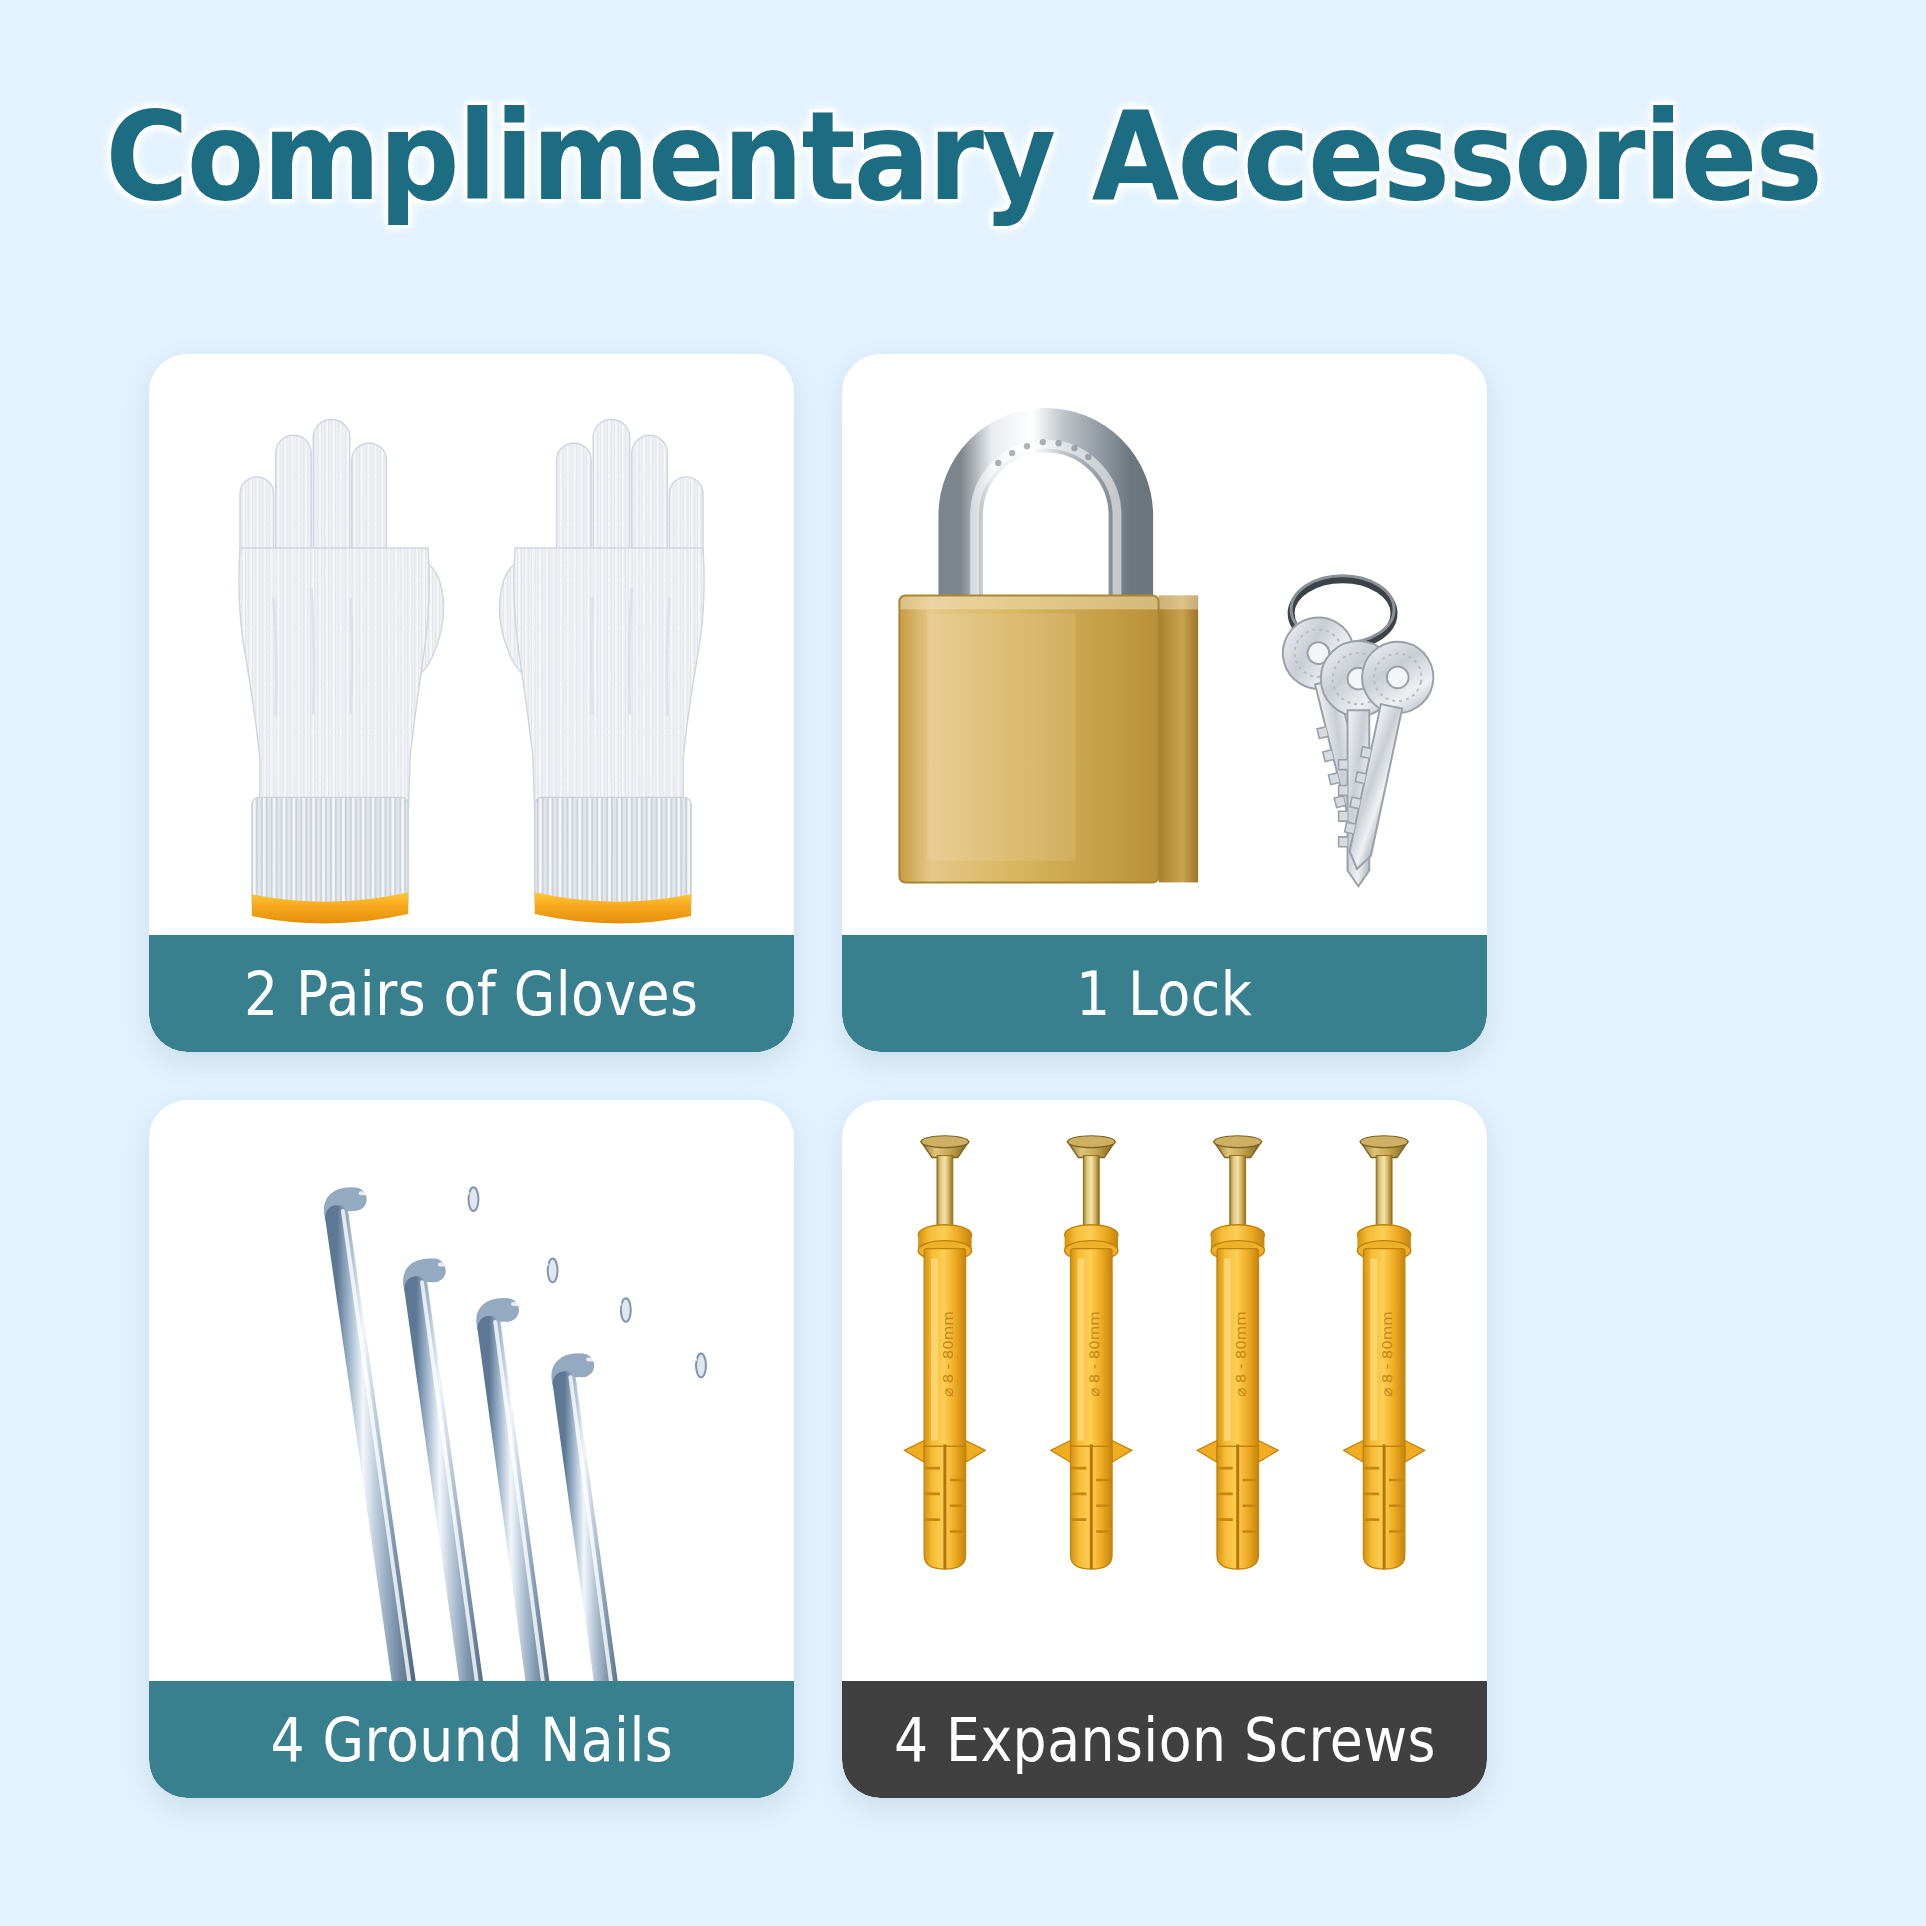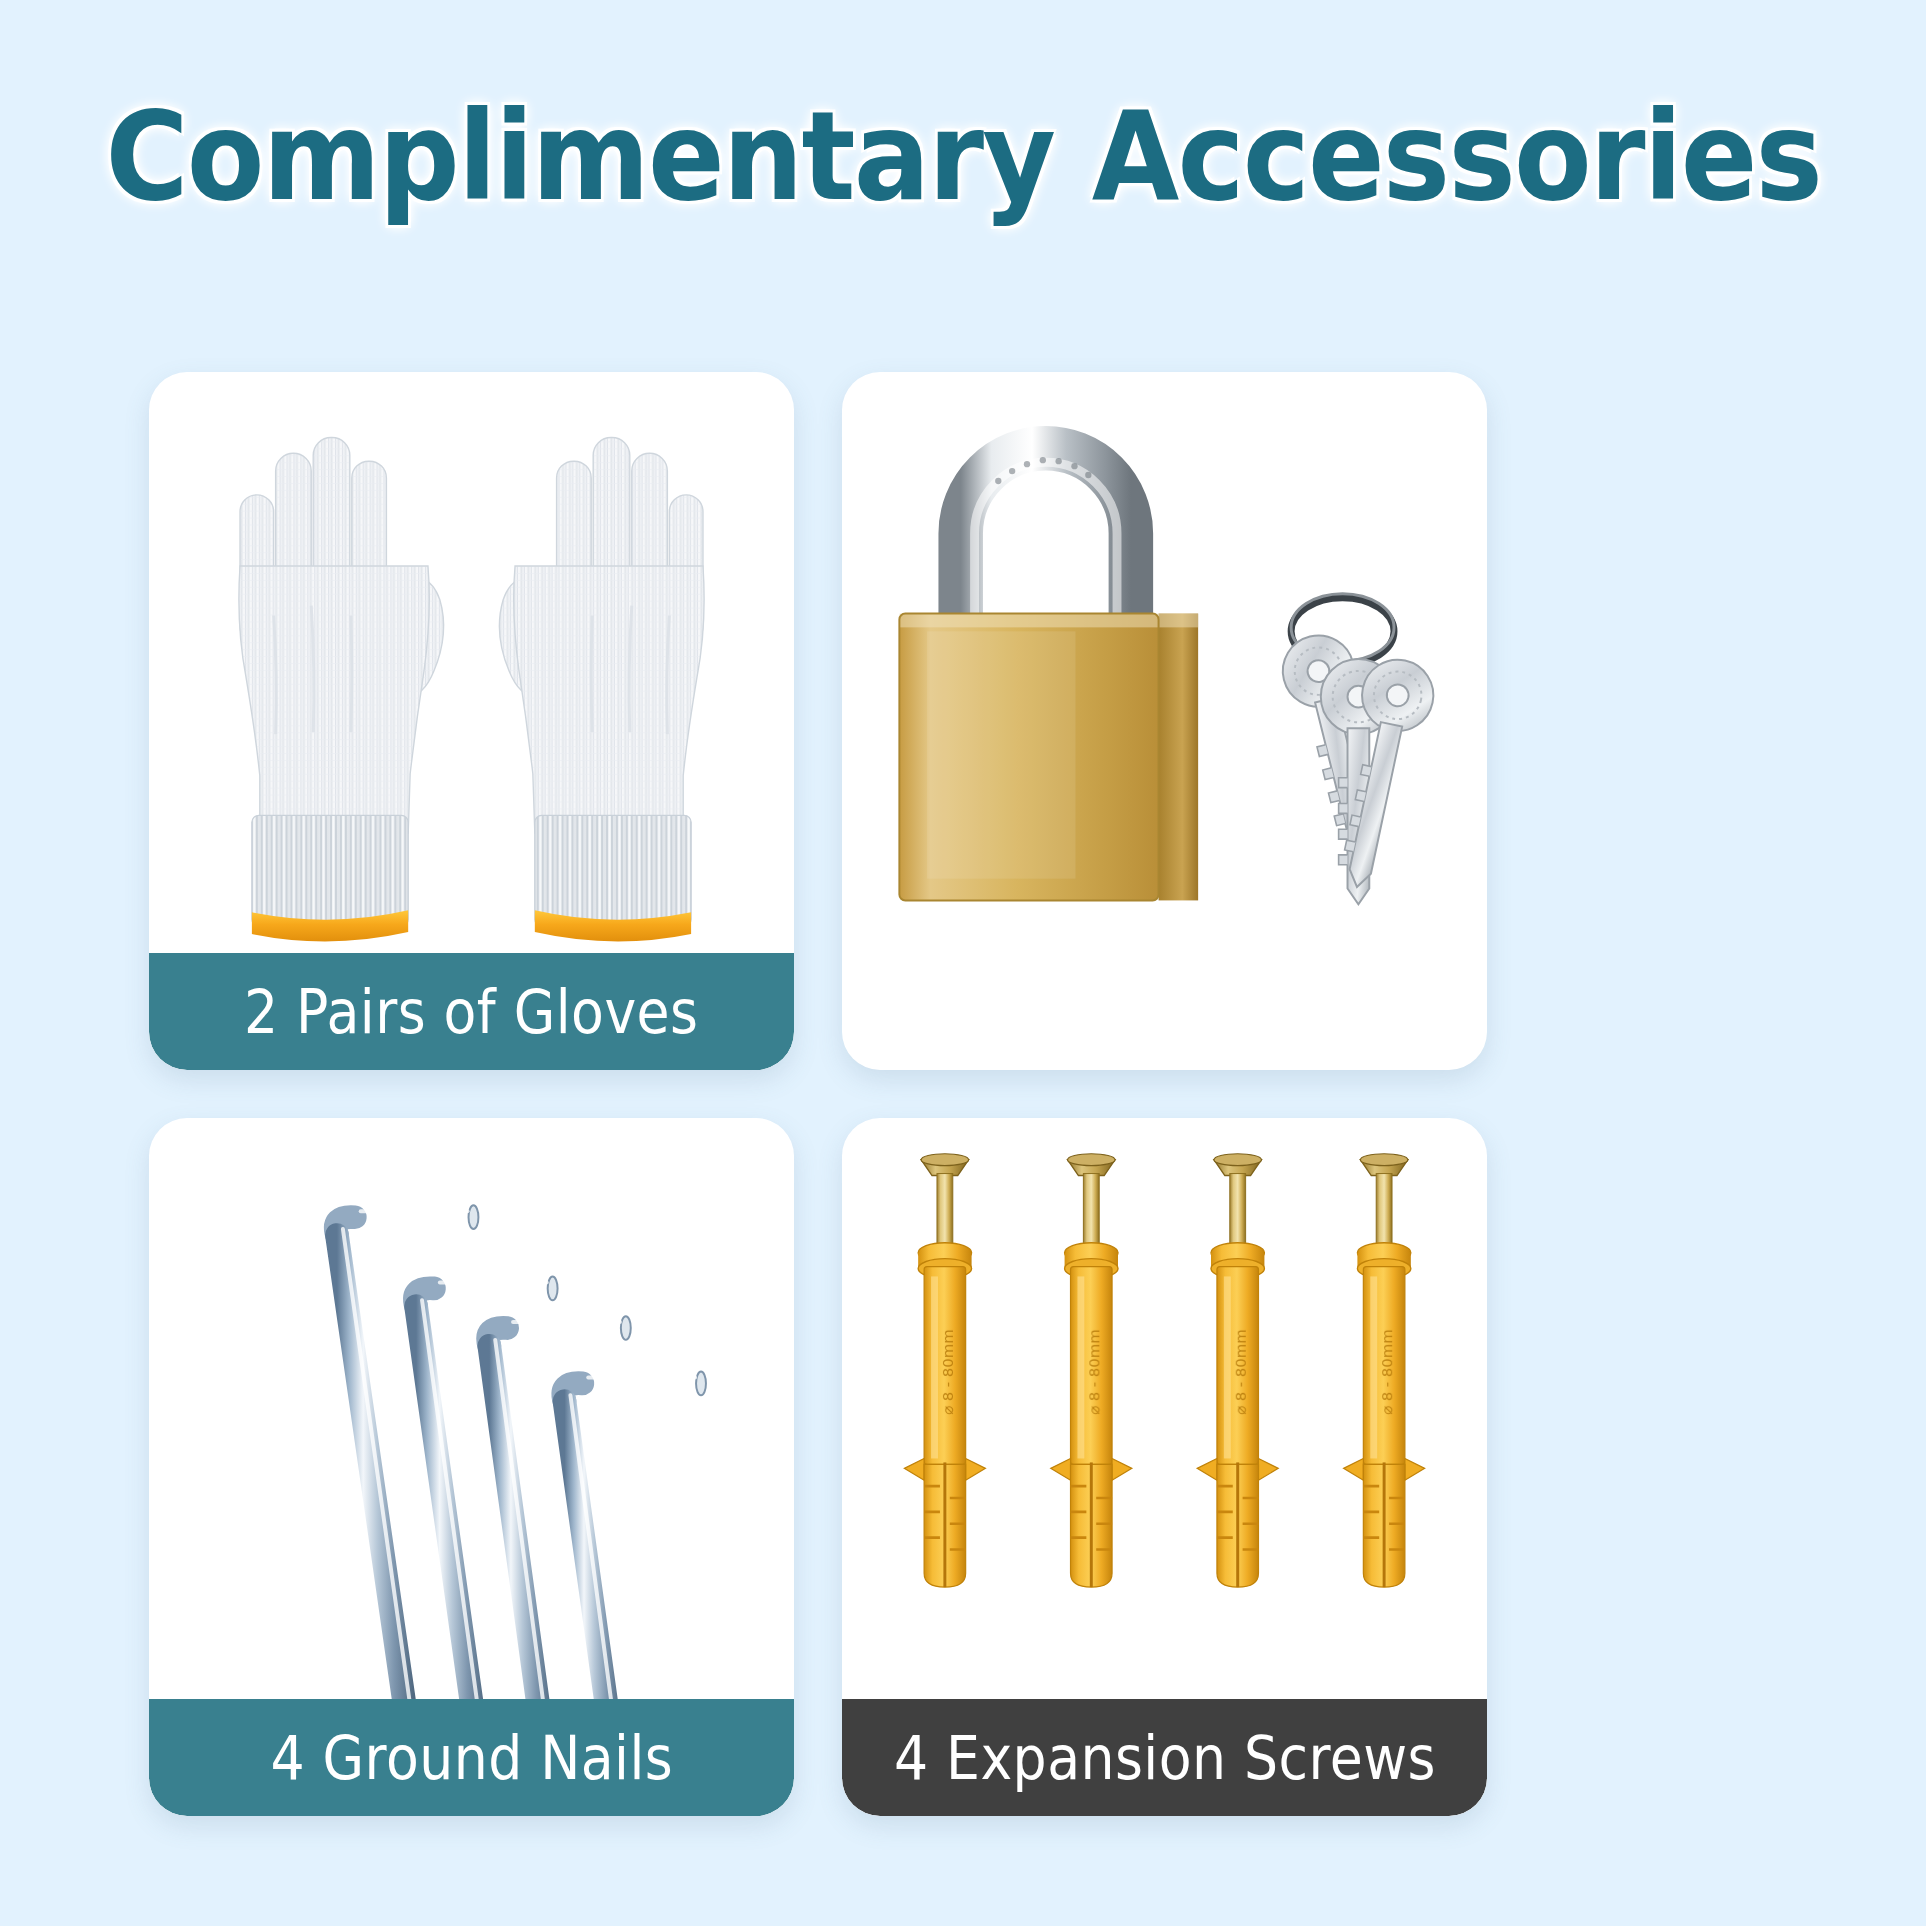--- a/index.html
+++ b/index.html
@@ -26,21 +26,21 @@
     transform:scaleX(0.92);
     text-shadow:
        0 0 14px #ffffff, 0 0 14px #ffffff, 0 0 10px #ffffff,
        3px 3px 0 rgba(255,255,255,.95), -3px 3px 0 rgba(255,255,255,.95),
        3px -3px 0 rgba(255,255,255,.95), -3px -3px 0 rgba(255,255,255,.95);
     white-space:nowrap;
   }
 
   
   #grid{
-    position:absolute; left:149px; top:372px;
+    position:absolute; left:149px; top:354px;
     width:1634px; height:1453px;
     display:grid;
     grid-template-columns:645px 645px;
     grid-template-rows:698px 698px;
     column-gap:343px; row-gap:57px;gap:48px;
   }
 
   .card{
     position:relative;
     background:#ffffff;
@@ -236,20 +236,23 @@
           <g transform="translate(534,284) rotate(12)">
             <circle cx="36" cy="36" r="36" fill="url(#keyG)" stroke="#9aa1a8" stroke-width="2"></circle>
             <circle cx="36" cy="36" r="24" fill="none" stroke="#b6bcc2" stroke-width="2" stroke-dasharray="3 4"></circle>
             <circle cx="36" cy="36" r="11" fill="#f3f5f7" stroke="#9aa1a8" stroke-width="2"></circle>
             <path d="M25 66 h22 v152 l-11 16 l-11 -16 Z" fill="url(#keyG)" stroke="#9aa1a8" stroke-width="2"></path>
             <path d="M25 112 h-9 v10 h9 M25 138 h-9 v10 h9 M25 164 h-9 v10 h9 M25 190 h-9 v10 h9" fill="#d6dbe0" stroke="#9aa1a8" stroke-width="1.6"></path>
           </g>
         </g>
       </svg>
     </div>
+    <div class="card-caption" style="background: rgb(57, 128, 143);">
+      <span class="caption-text" style="color: rgb(255, 255, 255);">1 Lock</span>
+    </div>
   </div>
 
   <div class="card">
     <div class="card-media overflow">
       <svg class="art" viewBox="0 0 652 705" preserveAspectRatio="xMidYMid meet">
         <defs>
           <linearGradient id="rod" x1="0" y1="0" x2="1" y2="0">
             <stop offset="0%" stop-color="#5d7894"></stop>
             <stop offset="16%" stop-color="#9fb6cc"></stop>
             <stop offset="34%" stop-color="#f2f6fa"></stop>

